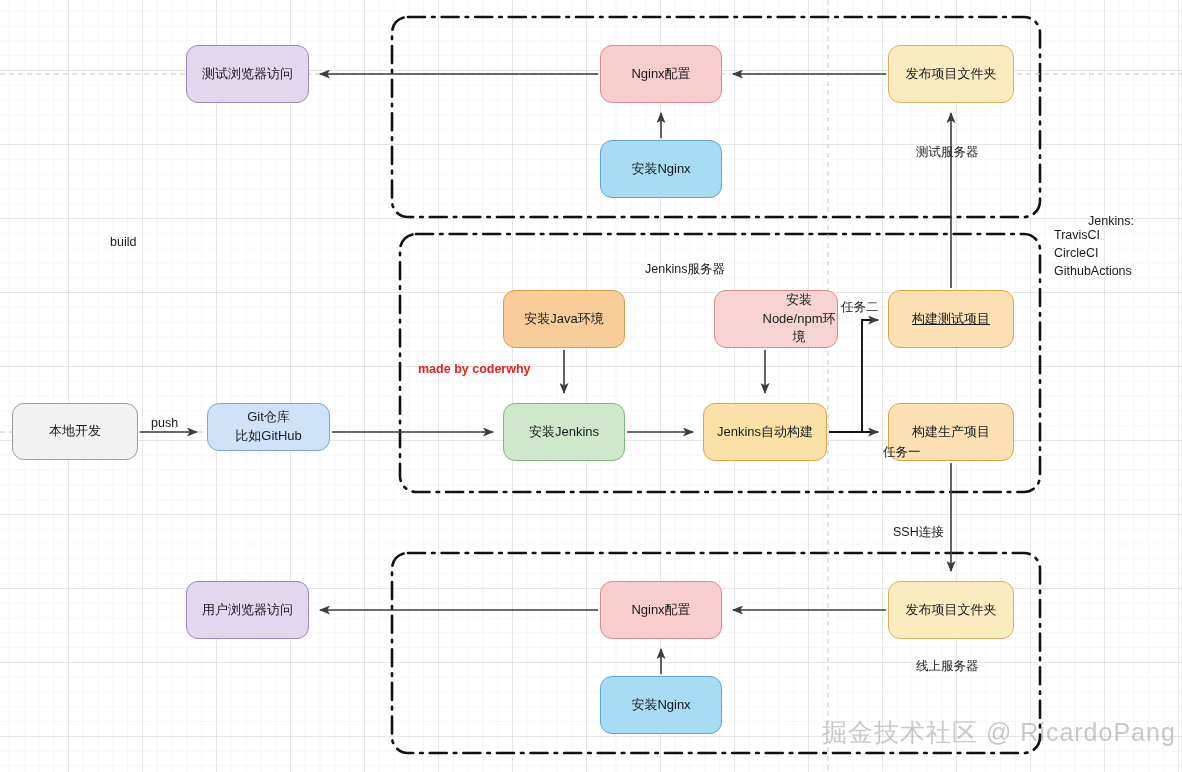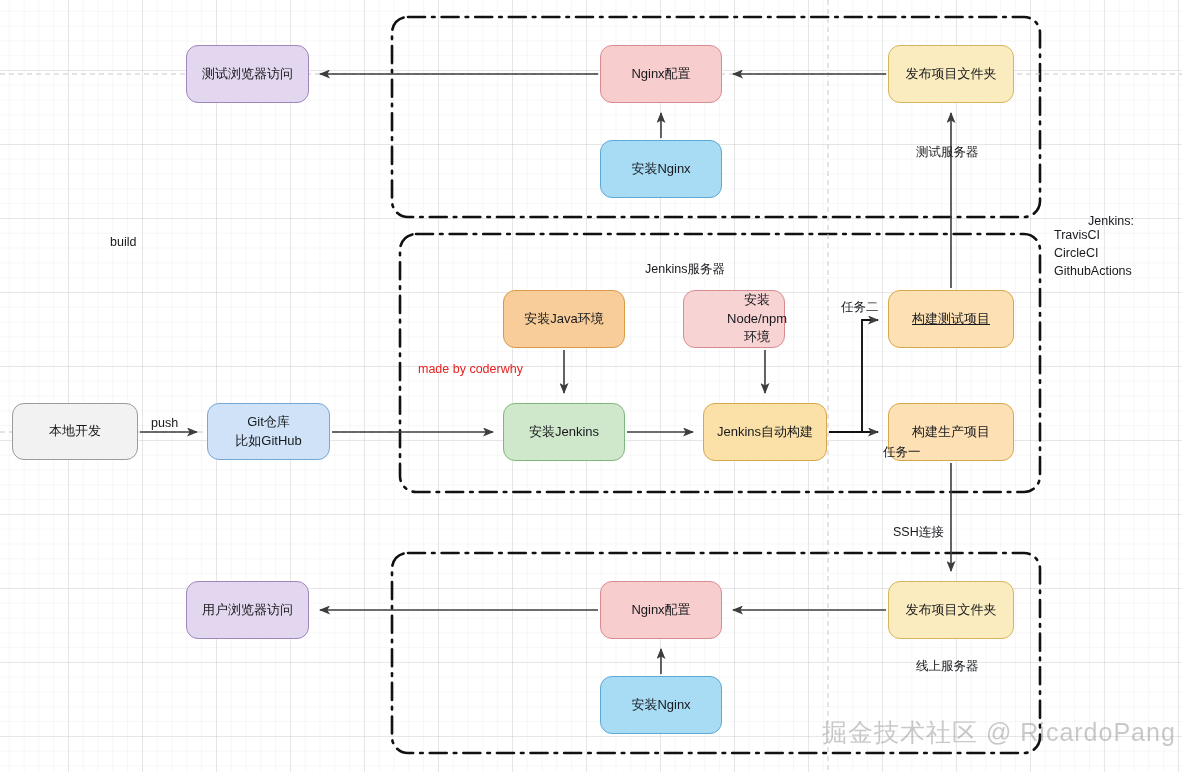--- a/index.html
+++ b/index.html
@@ -51,21 +51,21 @@
     position:absolute;
     font-size:25px;
     color:rgba(120,120,128,0.40);
     letter-spacing:1px;
     z-index:2;
     white-space:nowrap;
   }
   .coderwhy{
     position:absolute;
     font-size:12.5px;
-    font-weight:normal;
+    font-weight:bold;
     color:#e8201f;
     z-index:5;
     white-space:nowrap;
   }
 </style>
 </head>
 <body>
 
 <div id="stage">
 
@@ -109,36 +109,36 @@
 
     <line x1="951" y1="463" x2="951" y2="571" stroke="#3d3d3d" stroke-width="1.6" marker-end="url(#ah)"></line>
 
     <line x1="886" y1="610" x2="733" y2="610" stroke="#3d3d3d" stroke-width="1.6" marker-end="url(#ah)"></line>
     <line x1="598" y1="610" x2="320" y2="610" stroke="#3d3d3d" stroke-width="1.6" marker-end="url(#ah)"></line>
     <line x1="661" y1="674" x2="661" y2="649" stroke="#3d3d3d" stroke-width="1.6" marker-end="url(#ah)"></line>
   </svg>
 
   <div class="node" style="left:12px;top:403px;width:126px;height:57px;background:#f2f2f2;border:1.5px solid #9b9b9b;">本地开发</div>
 
-  <div class="node" style="left:207px;top:403px;width:123px;height:57px;background:#cfe2f7;border:1.5px solid #7aa6d6;">Git仓库
+  <div class="node" style="left:207px;top:403px;width:123px;height:48px;background:#cfe2f7;border:1.5px solid #7aa6d6;">Git仓库
 比如GitHub</div>
 
   <div class="node" style="left:186px;top:45px;width:123px;height:58px;background:#e3d6ef;border:1.5px solid #9f86bb;">测试浏览器访问</div>
 
   <div class="node" style="left:186px;top:581px;width:123px;height:58px;background:#e3d6ef;border:1.5px solid #9f86bb;">用户浏览器访问</div>
 
   <div class="node" style="left:600px;top:45px;width:122px;height:58px;background:#f8cdce;border:1.5px solid #d98c90;">Nginx配置</div>
 
   <div class="node" style="left:600px;top:140px;width:122px;height:58px;background:#a8dcf5;border:1.5px solid #5fa8d3;">安装Nginx</div>
 
   <div class="node" style="left:888px;top:45px;width:126px;height:58px;background:#fbecc0;border:1.5px solid #d6b45e;">发布项目文件夹</div>
 
   <div class="node" style="left:503px;top:290px;width:122px;height:58px;background:#f8cd9a;border:1.5px solid #d79b4a;">安装Java环境</div>
 
-  <div class="node" style="left:683px;top:290px;width:102px;height:58px;background:#f8d3d4;border:1.5px solid #d98c90;padding-left:46px;">安装Node/npm环境</div>
+  <div class="node" style="left:714px;top:290px;width:124px;height:58px;background:#f8d3d4;border:1.5px solid #d98c90;padding-left:46px;">安装Node/npm环境</div>
 
   <div class="node" style="left:503px;top:403px;width:122px;height:58px;background:#cfe7cb;border:1.5px solid #7fb77a;">安装Jenkins</div>
 
   <div class="node" style="left:703px;top:403px;width:124px;height:58px;background:#fbe1a8;border:1.5px solid #d6a74b;">Jenkins自动构建</div>
 
   <div class="node" style="left:888px;top:290px;width:126px;height:58px;background:#fde0b4;border:1.5px solid #d6a74b;text-decoration:underline;">构建测试项目</div>
 
   <div class="node" style="left:888px;top:403px;width:126px;height:58px;background:#fde0b4;border:1.5px solid #d6a74b;">构建生产项目</div>
 
   <div class="node" style="left:600px;top:581px;width:122px;height:58px;background:#f8cdce;border:1.5px solid #d98c90;">Nginx配置</div>

